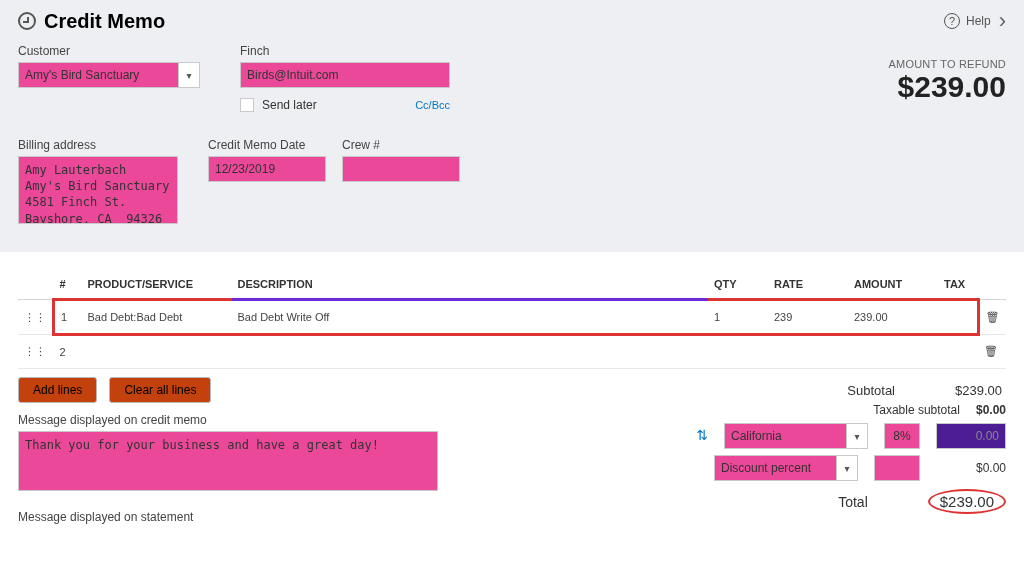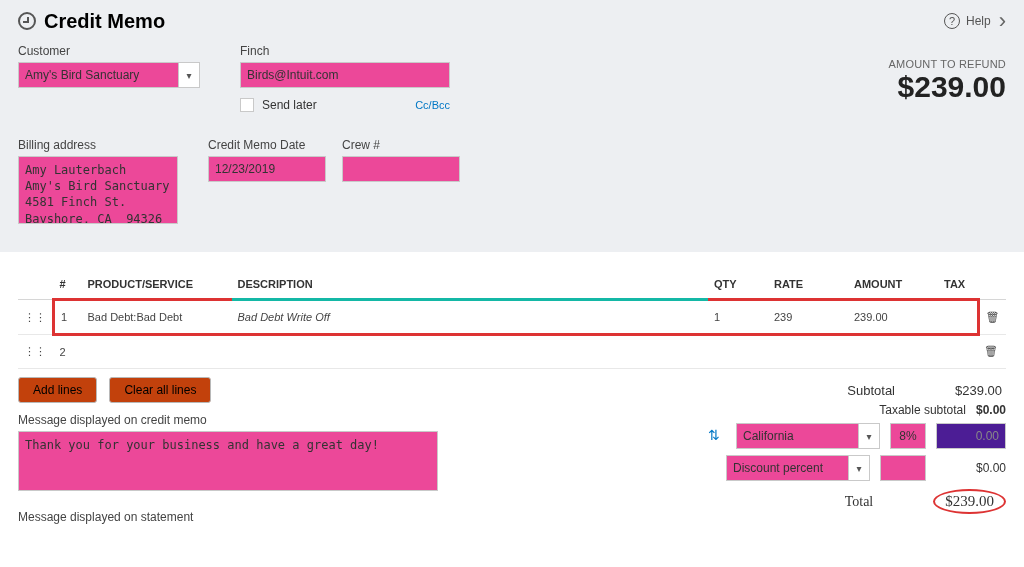--- a/index.html
+++ b/index.html
@@ -256,21 +256,21 @@
   .right-calc {
     position: absolute;
     right: 18px;
     width: 300px;
     font-size: 12px;
   }
   .calc-row {
     display: flex;
     justify-content: flex-end;
     align-items: center;
-    gap: 10px;
+    gap: 16px;
     margin-bottom: 6px;
   }
   .taxselect {
     display: flex;
   }
   .taxselect .input { width: 122px; border-right:none; }
   .percent-input {
     width: 36px;
     text-align: center;
   }
@@ -281,21 +281,20 @@
     color: #888;
   }
   .discount-select { width: 122px; }
   .discount-val { width: 46px; }
   .total-row {
     display: flex;
     justify-content: flex-end;
     align-items: center;
     gap: 60px;
     margin-top: 8px;
-    font-family: Liberation Serif, serif;
   }
   .total-label { font-size: 14px; }
   .total-value {
     font-size: 15px;
     padding: 2px 10px;
     border: 2px solid #d33;
     border-radius: 50%;
   }
   .jt-icon {
     width: 18px;
@@ -383,21 +382,21 @@
         <th class="amt-cell">AMOUNT</th>
         <th class="tax-cell">TAX</th>
         <th class="trash-cell"></th>
       </tr>
     </thead>
     <tbody>
       <tr class="hl-row">
         <td class="drag-cell">⋮⋮</td>
         <td class="num-cell hl-wrap" style="outline:none;border-left:3px solid #d33;border-top:3px solid #d33;border-bottom:3px solid #d33;">1</td>
         <td class="prod-cell" style="border-top:3px solid #d33;border-bottom:3px solid #d33;">Bad Debt:Bad Debt</td>
-        <td style="border-top:3px solid #14b8a6;border-bottom:3px solid #d33;font-style:italic;">Bad Debt Write Off</td>
+        <td style="border-top:3px solid #6d28d9;border-bottom:3px solid #d33;">Bad Debt Write Off</td>
         <td class="qty-cell" style="border-top:3px solid #d33;border-bottom:3px solid #d33;">1</td>
         <td class="rate-cell" style="border-top:3px solid #d33;border-bottom:3px solid #d33;">239</td>
         <td class="amt-cell" style="border-top:3px solid #d33;border-bottom:3px solid #d33;">239.00</td>
         <td class="tax-cell" style="border-top:3px solid #d33;border-bottom:3px solid #d33;border-right:3px solid #d33;"></td>
         <td class="trash-cell">🗑</td>
       </tr>
       <tr>
         <td class="drag-cell">⋮⋮</td>
         <td class="num-cell">2</td>
         <td class="prod-cell"></td>

